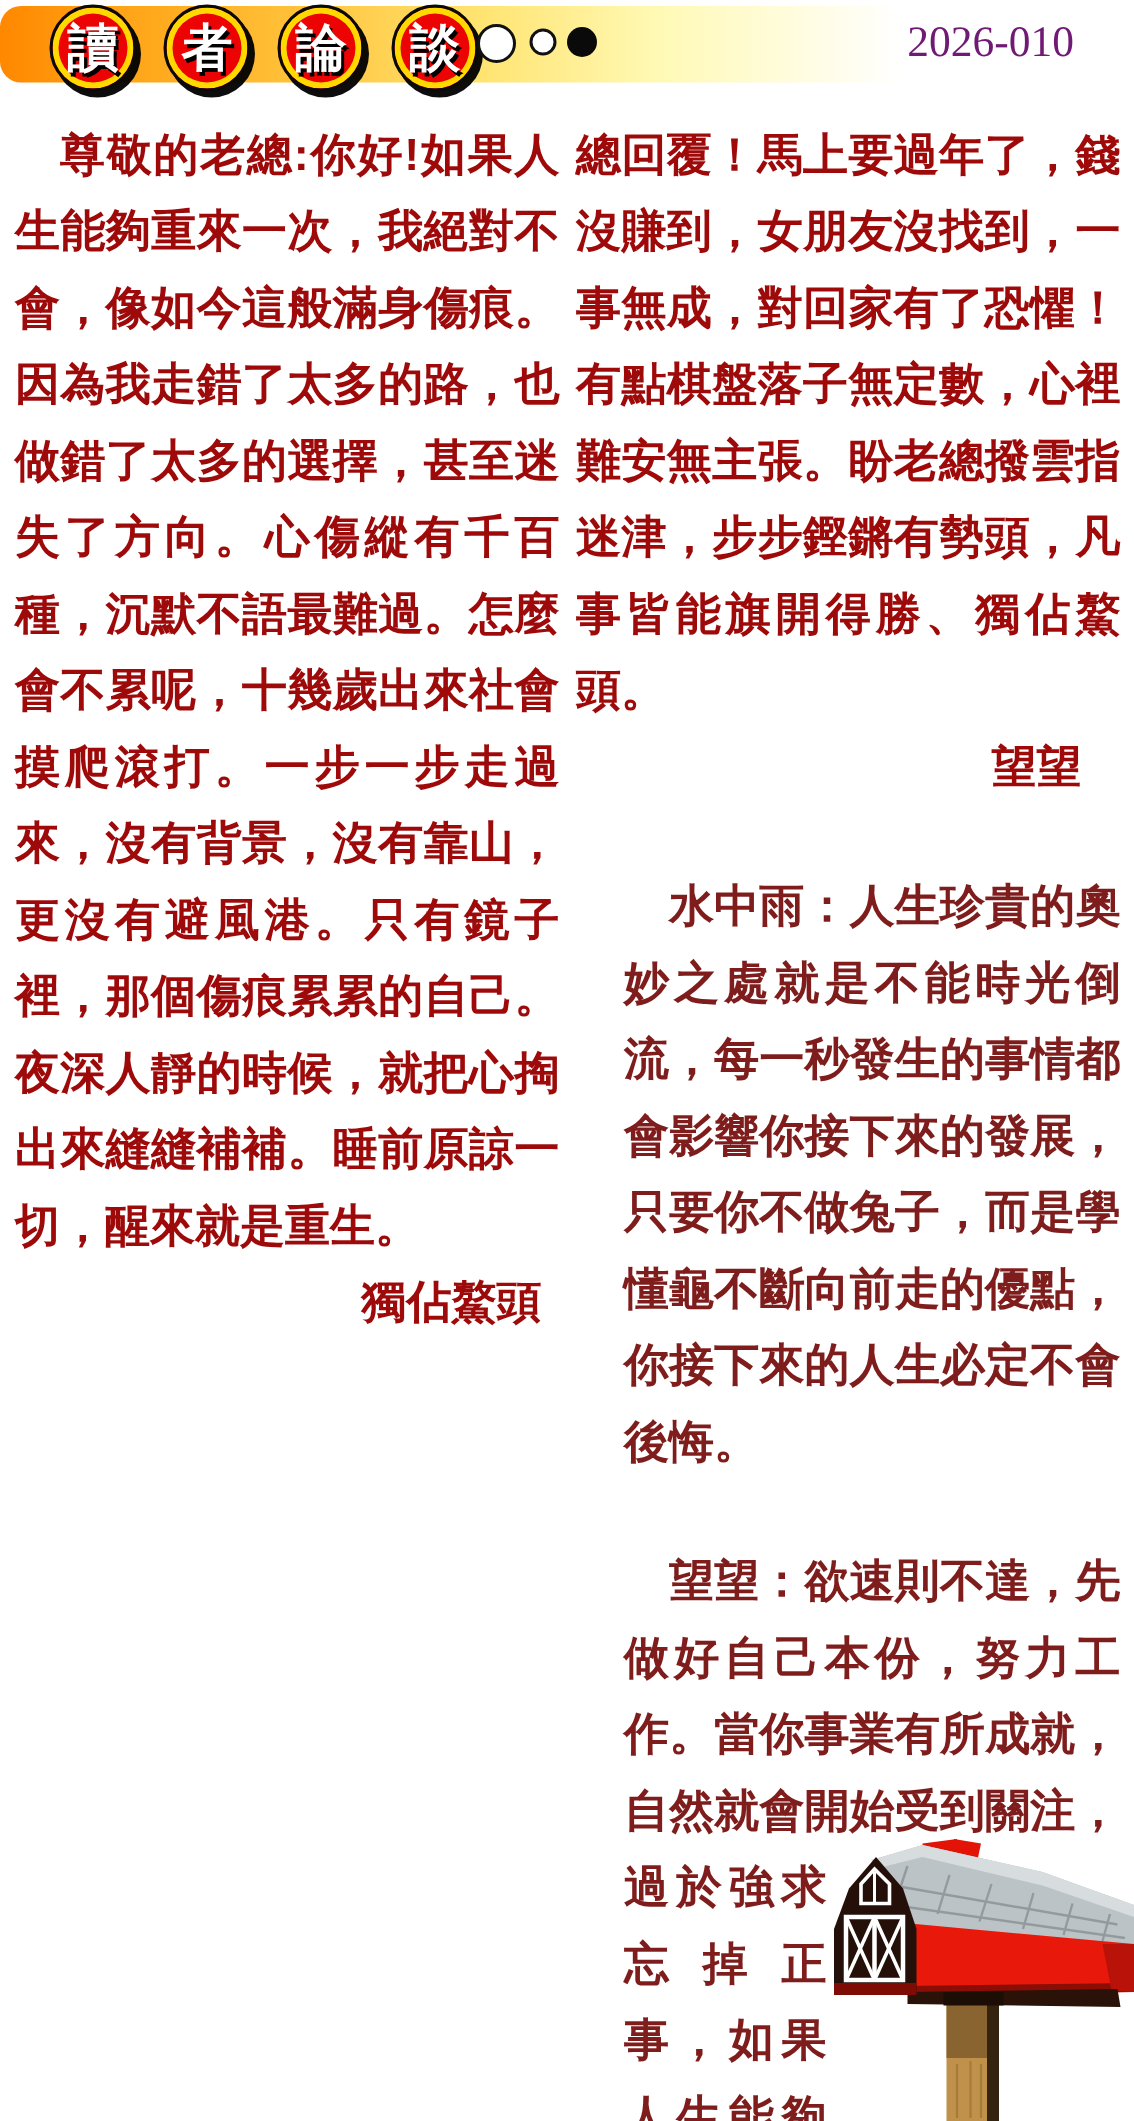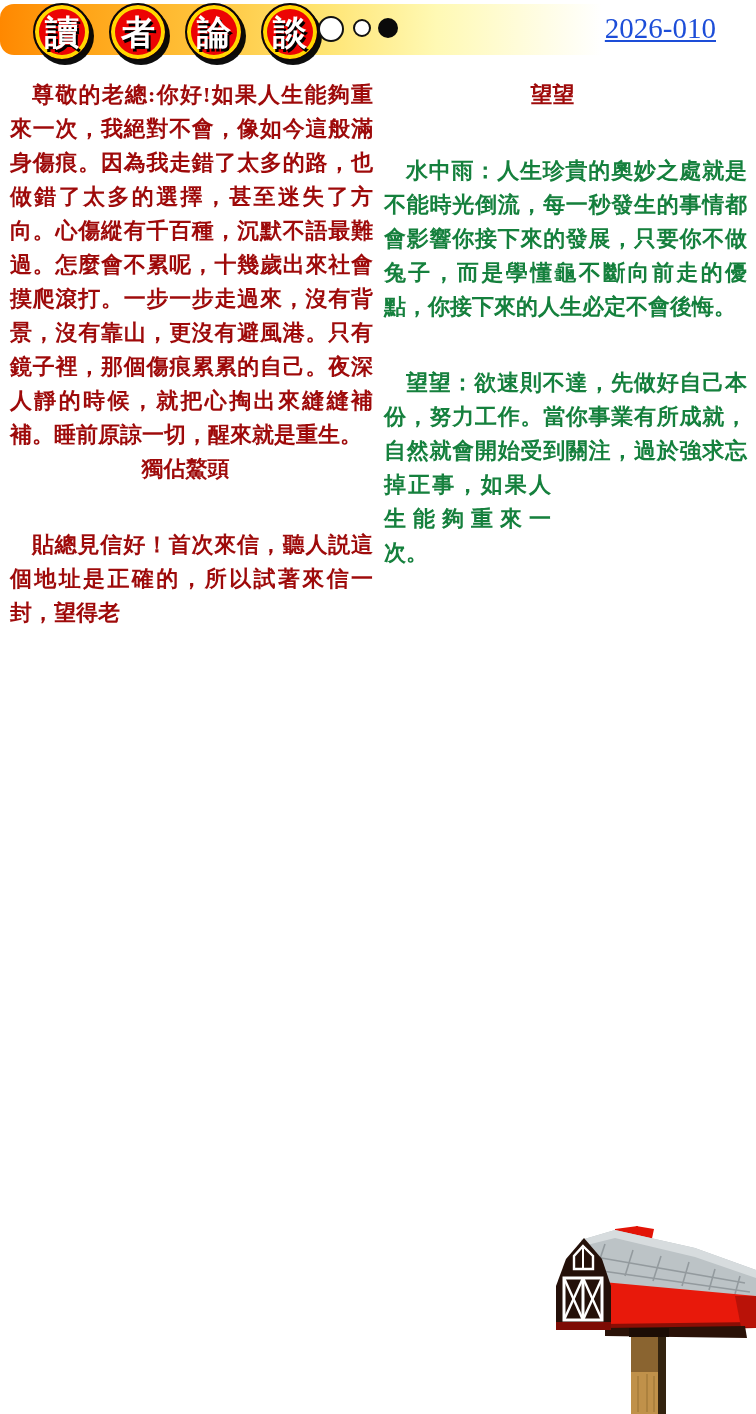--- a/index.html
+++ b/index.html
@@ -26,38 +26,37 @@
   .badge-char {
     color:#ffffff; font-size:34px; font-weight:bold; line-height:1;
     text-shadow:2px 3px 0 #000000;
   }
   .dot { position:absolute; border-radius:50%; box-sizing:border-box; }
   .dot-large  { left:318px; top:16px; width:26px; height:26px; background:#fff; border:2px solid #111; }
   .dot-small  { left:353px; top:19px; width:18px; height:18px; background:#fff; border:2px solid #111; }
   .dot-filled { left:378px; top:18px; width:20px; height:20px; background:#0a0a0a; }
   .issue-number {
     position:absolute; right:40px; top:12px;
-    font-family:"Liberation Serif", serif; font-size:29px; color:#1d4ed8;text-decoration:underline;
+    font-family:"Liberation Serif", serif; font-size:29px; color:#701a75;
   }
 
   
   .col {
     position:absolute; top:78px; width:363px;
-    font-size:22px; line-height:34px; font-weight:bold;
+    font-size:30px; line-height:51px; font-weight:bold;
     text-align:justify;
-    font-family:Liberation Serif, serif;
   }
   .col-left  { left:10px; }
   .col-right { left:384px; }
 
   .para { margin:0 0 42px 0; text-indent:1em; }
   .para.no-indent { text-indent:0; }
   .letter-text { color:#9e0a0a; }
-  .reply-text  { color:#15803d; }
-  .sig { display:block; text-align:center; text-indent:0; padding-right:12px; }
+  .reply-text  { color:#7f1d1d;margin-left:32px; }
+  .sig { display:block; text-align:right; text-indent:0; padding-right:12px; }
   .col-right .sig { padding-right:26px; }
   .para:last-child { margin-bottom:0; }
 
   
   .mailbox-spacer { float:right; width:190px; height:210px; margin-left:6px; }
 
   
   .mailbox { position:absolute; left:545px; top:1226px; width:211px; height:188px; }
 </style>
 </head>
@@ -86,27 +85,25 @@
   <div class="dot dot-small"></div>
   <div class="dot dot-filled"></div>
 
   <div class="issue-number">2026-010</div>
 
   <div class="col col-left">
     <p class="para letter-text">
       <span>尊敬的老總:你好!如果人生能夠重來一次，我絕對不會，像如今這般滿身傷痕。因為我走錯了太多的路，也做錯了太多的選擇，甚至迷失了方向。心傷縱有千百種，沉默不語最難過。怎麼會不累呢，十幾歲出來社會摸爬滾打。一步一步走過來，沒有背景，沒有靠山，更沒有避風港。只有鏡子裡，那個傷痕累累的自己。夜深人靜的時候，就把心掏出來縫縫補補。睡前原諒一切，醒來就是重生。</span>
       <span class="sig">獨佔鰲頭</span>
     </p>
-    <p class="para letter-text">
-      <span>貼總見信好！首次來信，聽人説這個地址是正確的，所以試著來信一封，望得老</span>
-    </p>
   </div>
 
   <div class="col col-right">
     <p class="para no-indent letter-text">
+      <span>總回覆！馬上要過年了，錢沒賺到，女朋友沒找到，一事無成，對回家有了恐懼！有點棋盤落子無定數，心裡難安無主張。盼老總撥雲指迷津，步步鏗鏘有勢頭，凡事皆能旗開得勝、獨佔鰲頭。</span>
       <span class="sig">望望</span>
     </p>
     <p class="para reply-text">
       <span>水中雨：人生珍貴的奧妙之處就是不能時光倒流，每一秒發生的事情都會影響你接下來的發展，只要你不做兔子，而是學懂龜不斷向前走的優點，你接下來的人生必定不會後悔。</span>
     </p>
     <p class="para reply-text">
       <span>望望：欲速則不達，先做好自己本份，努力工作。當你事業有所成就，自然就會開始受到關</span><span class="mailbox-spacer"></span><span>注，過於強求忘掉正事，如果人生能夠重來一次。</span>
     </p>
   </div>
 

